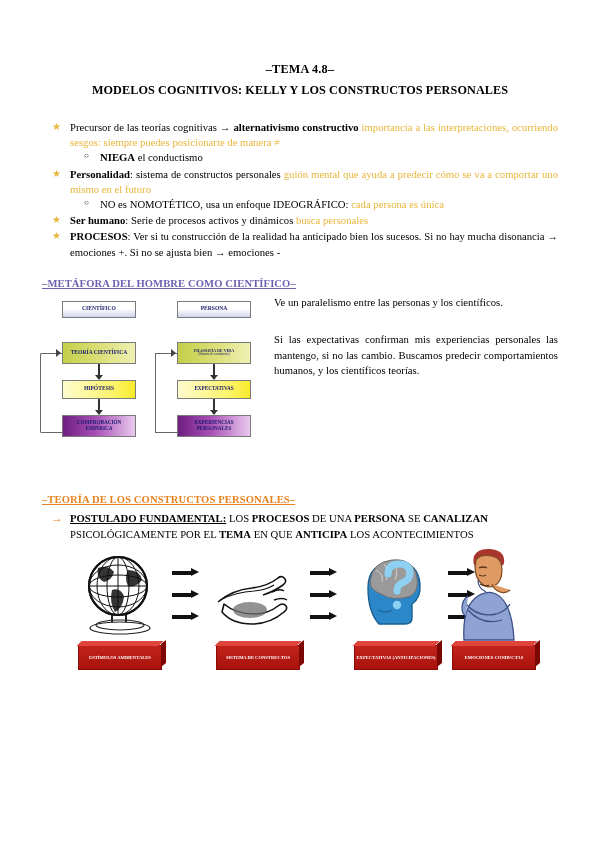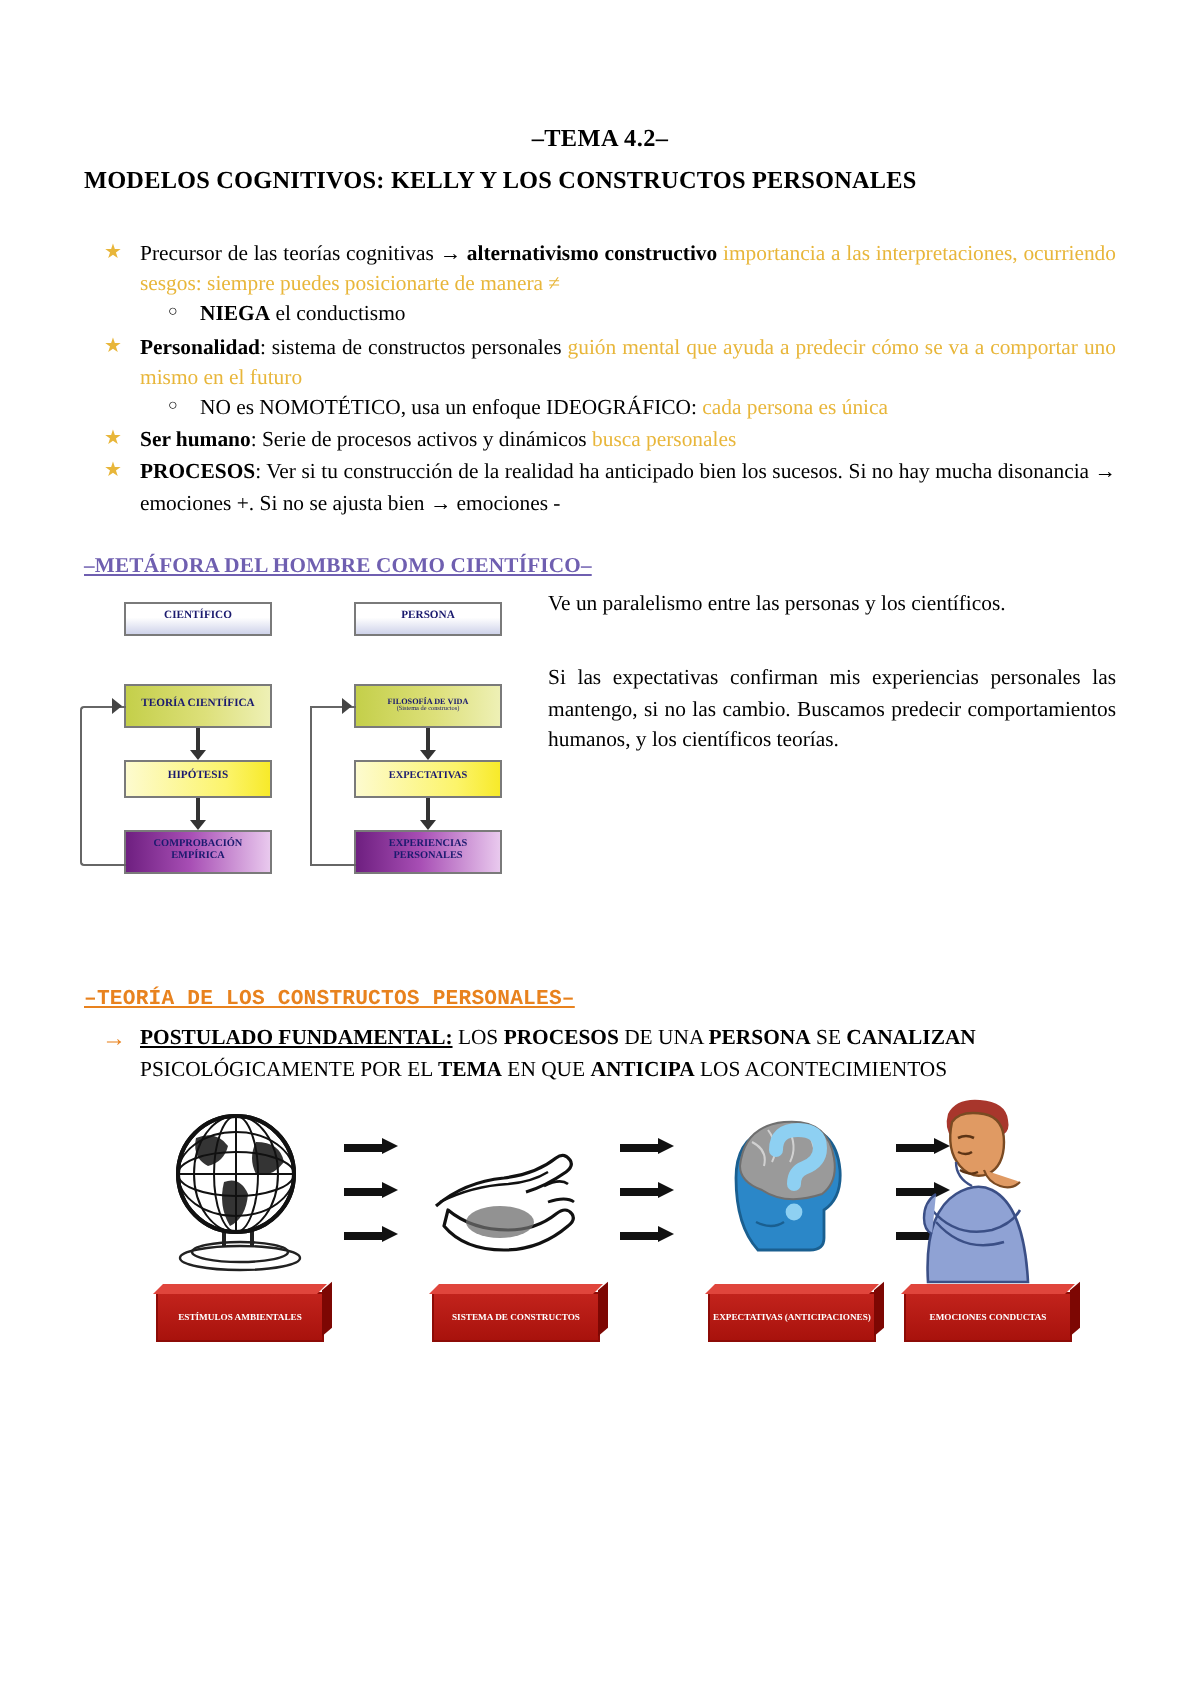--- a/index.html
+++ b/index.html
@@ -32,38 +32,38 @@
 
   
   .doc-title-1 {
     text-align: center;
     font-weight: bold;
     font-size: 12.2px;
     letter-spacing: .2px;
     margin: 0 0 6px 0;
   }
   .doc-title-2 {
-    text-align: left;
+    text-align: center;
     font-weight: bold;
     font-size: 12.2px;
     letter-spacing: .1px;
     margin: 0 0 22px 0;
   }
 
   
   .section-head {
     font-weight: bold;
     font-size: 10.6px;
     text-decoration: underline;
     margin: 0 0 6px 0;
     letter-spacing: .1px;
   }
   .sh-gold  { color: #e8b63a; }
   .sh-purple{ color: #6f5fb0; }
-  .sh-orange{ color: #e8821e; font-family: Liberation Mono, monospace; }
+  .sh-orange{ color: #e8821e; }
 
   
   ul.lvl1 {
     list-style: none;
     margin: 0;
     padding: 0;
   }
   ul.lvl1 > li {
     position: relative;
     padding-left: 28px;
@@ -321,21 +321,21 @@
     margin: 6px 0 0 32px;
     width: 484px;
   }
 </style>
 </head>
 <body>
 
 <div class="page">
   <div class="content">
 
-    <div class="doc-title-1">–TEMA 4.2–</div>
+    <div class="doc-title-1">–TEMA 4.8–</div>
     <div class="doc-title-2">MODELOS COGNITIVOS: KELLY Y LOS CONSTRUCTOS PERSONALES</div>
 
 
     <ul class="lvl1">
       <li>
         <span class="star">★</span>
         <span>Precursor de las teorías cognitivas </span><span>→</span><span class="b"> alternativismo constructivo</span><span class="hl"> importancia a las interpretaciones, ocurriendo sesgos: siempre puedes posicionarte de manera ≠</span>
         <ul class="lvl2">
           <li>
             <span class="circ">○</span>

